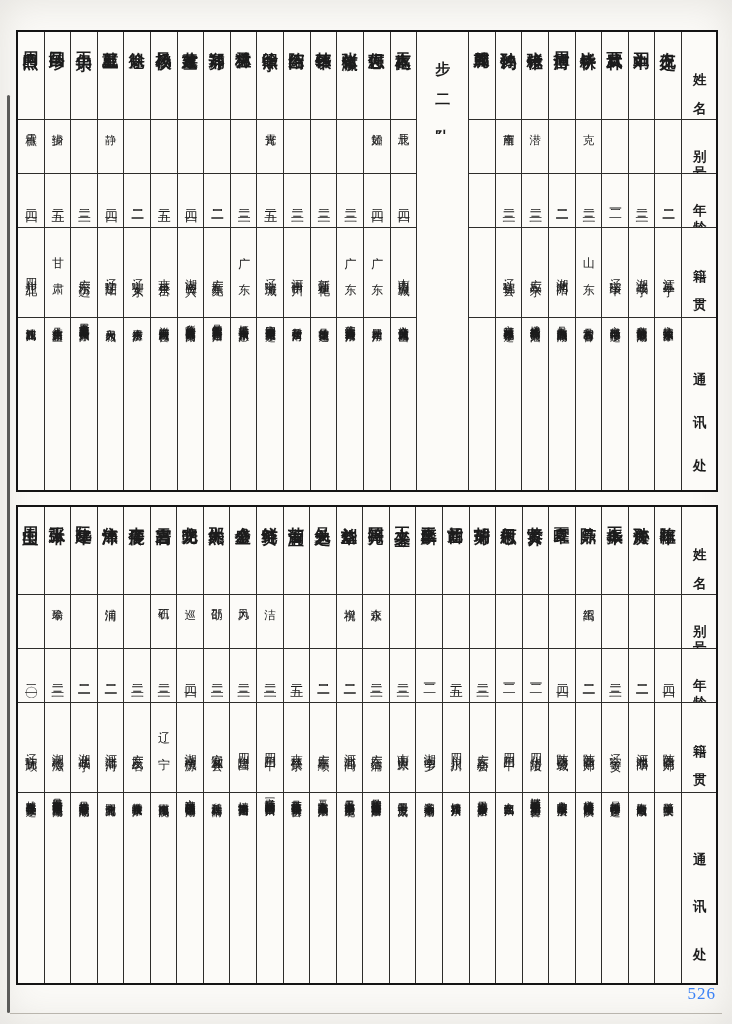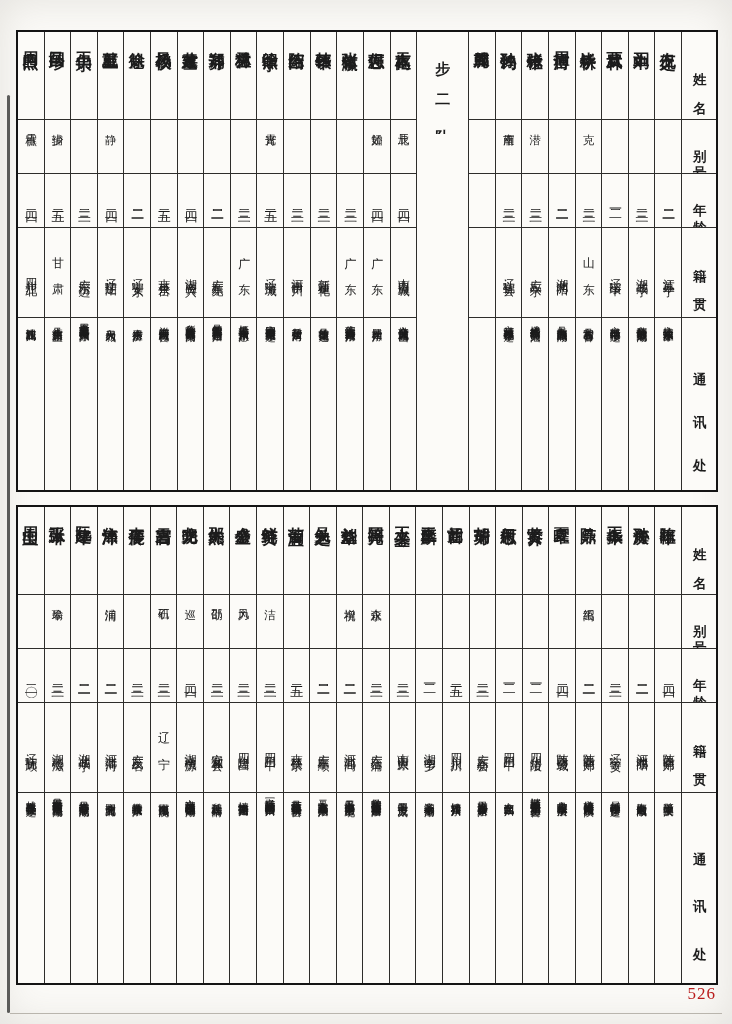--- a/index.html
+++ b/index.html
@@ -56,21 +56,21 @@
   .c-name{font-weight:700;font-size:16px;padding-top:7px;letter-spacing:1px;}
   .c-alias{font-size:11.5px;padding-top:5px;}
   .c-age{font-size:13px;justify-content:center;letter-spacing:1px;}
   .c-origin{font-size:12px;justify-content:center;letter-spacing:2px;}
   .c-address{font-size:10.5px;letter-spacing:-0.5px;padding-top:5px;}
   .hcell{justify-content:space-evenly;font-weight:700;font-size:13.5px;}
   .divider-cell{justify-content:center;font-size:15px;font-weight:600;}
   .divider-cell span{margin:17px 0;}
   .page-number{
     position:absolute;top:984px;right:16px;
-    font-size:17px;letter-spacing:1px;color:#b91c1c;
+    font-size:17px;letter-spacing:1px;color:#3b82f6;
   }
 </style>
 </head>
 <body>
 
 <div class="page">
   <div class="scan-line-left"></div>
   <div class="scan-line-bottom"></div>
   <div class="vtable" id="table-top">
       <div class="col header-col">

